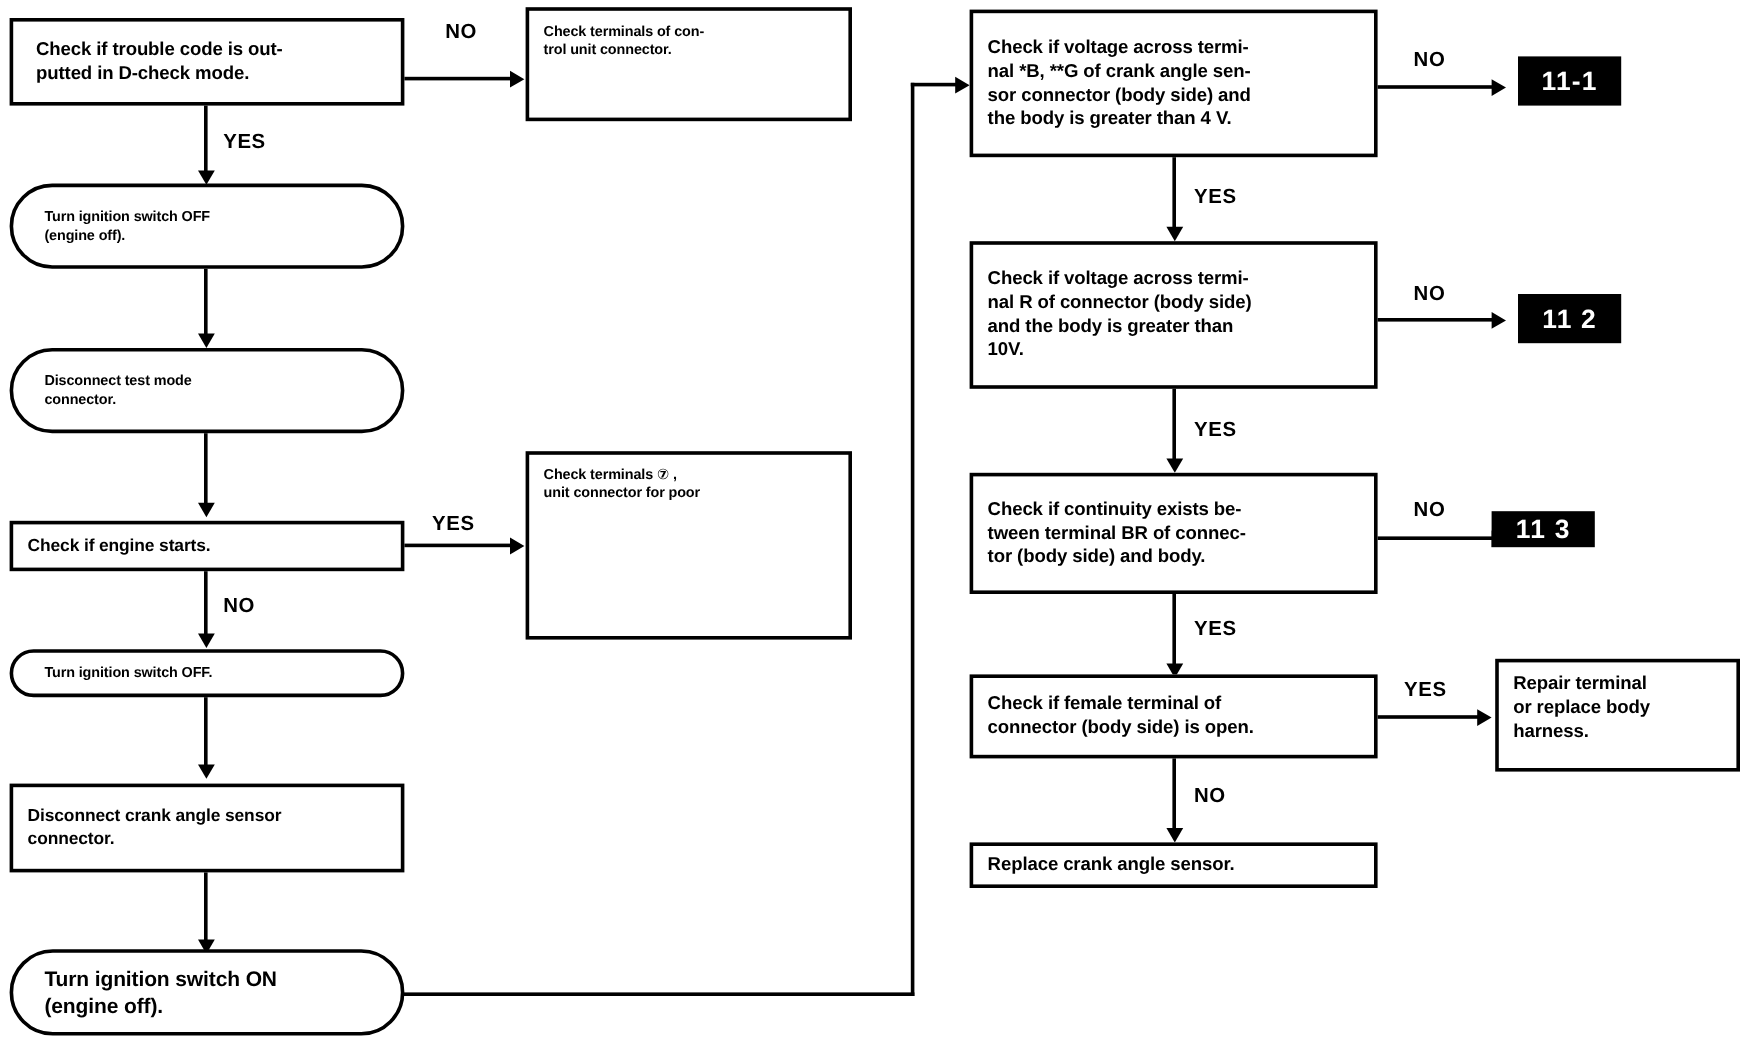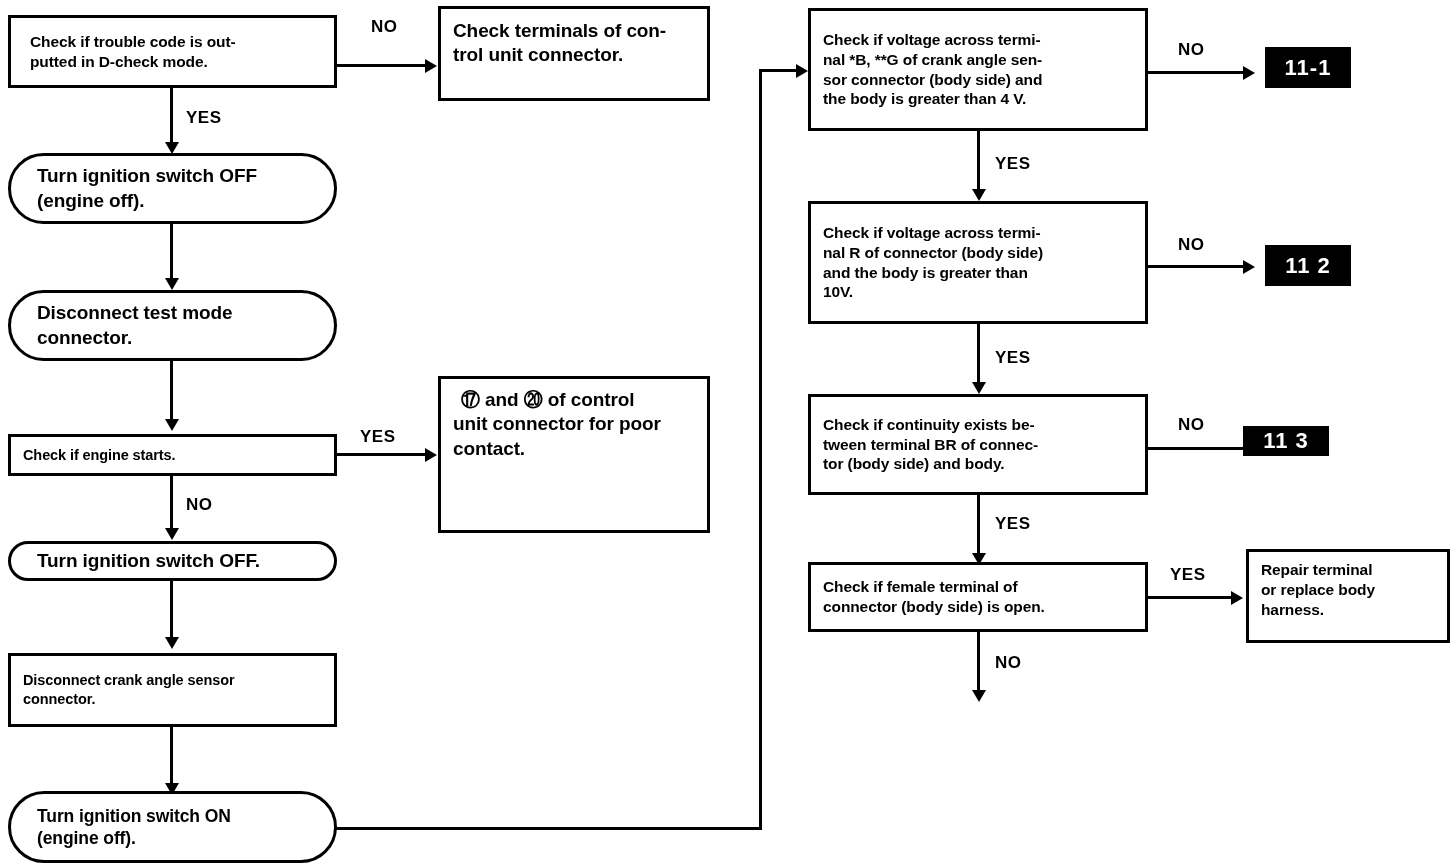--- a/index.html
+++ b/index.html
@@ -35,21 +35,21 @@
     width: 100%;
     line-height: 1.28;
     white-space: pre-line;
   }
   .node.rect { border-radius: 0; }
   .node.stadium { border-radius: 999px; padding: 6px 26px; }
 
   
   .t14 { font-size: 14.5px; }
   .t15 { font-size: 15.5px; }
-  .t16 { font-size: 19px; }
+  .t16 { font-size: 12px; }
   .t17 { font-size: 17.5px; }
 
   
   .badge {
     position: absolute;
     box-sizing: border-box;
     background: #000000;
     color: #ffffff;
     display: flex;
     align-items: center;
@@ -135,23 +135,22 @@
 
   <div class="node rect t14" style="left:8px; top:434px; width:329px; height:42px;">
     <span class="txt">Check if engine starts.</span>
   </div>
 
   <div class="line hline" style="left:337px; top:453px; width:90px;"></div>
   <div class="arrow right" style="left:425px; top:447.5px;"></div>
   <div class="elabel" style="left:360px; top:427px;">YES</div>
 
   <div class="node rect t16" style="left:438px; top:376px; width:272px; height:157px; align-items:flex-start; padding-top:9px; flex-direction:column;">
-    <span class="txt" style="padding-left:8px;">⑰ and ⑳ of control</span>
+    <span class="txt">Check terminals ⑦ ,</span>
     <span class="txt">unit connector for poor</span>
-    <span class="txt">contact.</span>
   </div>
 
   <div class="line vline" style="left:170px; top:476px; height:56px;"></div>
   <div class="arrow down" style="left:164.5px; top:528px;"></div>
   <div class="elabel" style="left:186px; top:495px;">NO</div>
 
   <div class="node stadium t16" style="left:8px; top:541px; width:329px; height:40px;">
     <span class="txt">Turn ignition switch OFF.</span>
   </div>
 
@@ -244,14 +243,17 @@
   <div class="node rect t15" style="left:1246px; top:549px; width:204px; height:94px; align-items:flex-start; padding-top:8px;">
     <span class="txt">Repair terminal
 or replace body
 harness.</span>
   </div>
 
   <div class="line vline" style="left:977px; top:632px; height:62px;"></div>
   <div class="arrow down" style="left:971.5px; top:690px;"></div>
   <div class="elabel" style="left:995px; top:653px;">NO</div>
 
+  <div class="node rect t15" style="left:808px; top:702px; width:340px; height:38px;">
+    <span class="txt">Replace crank angle sensor.</span>
+  </div>
 
 </div>
 
 </body></html>

